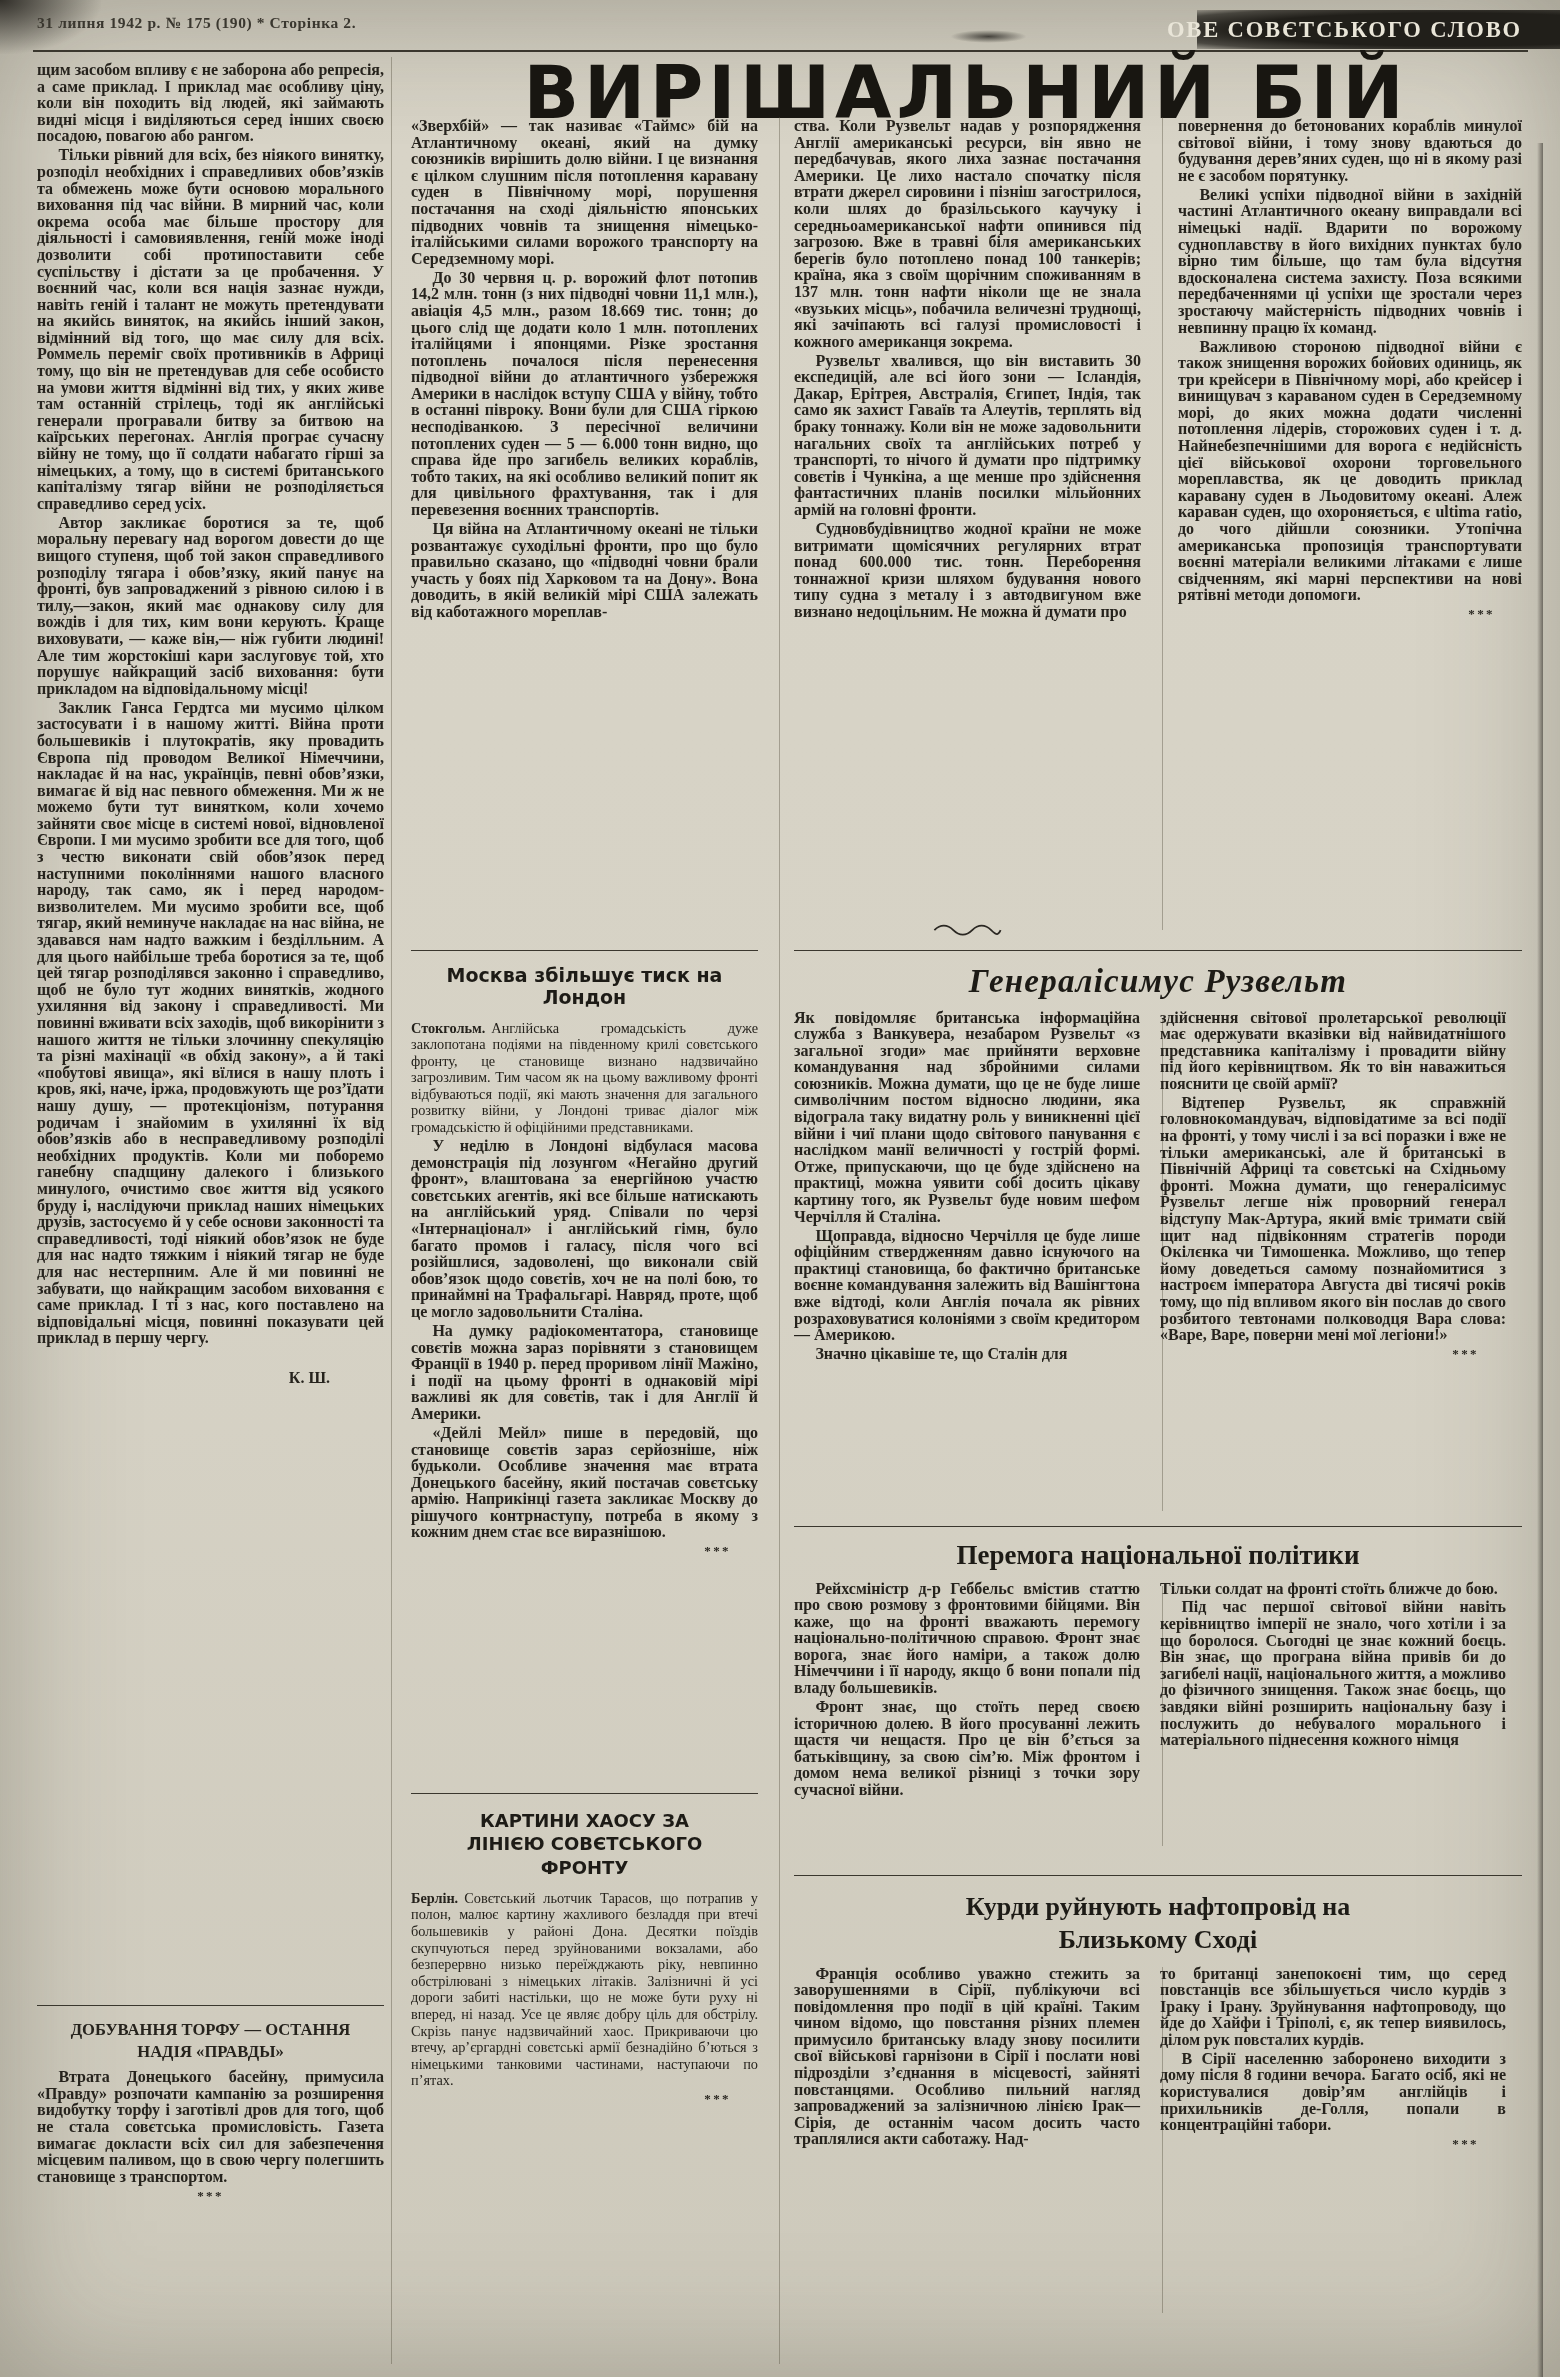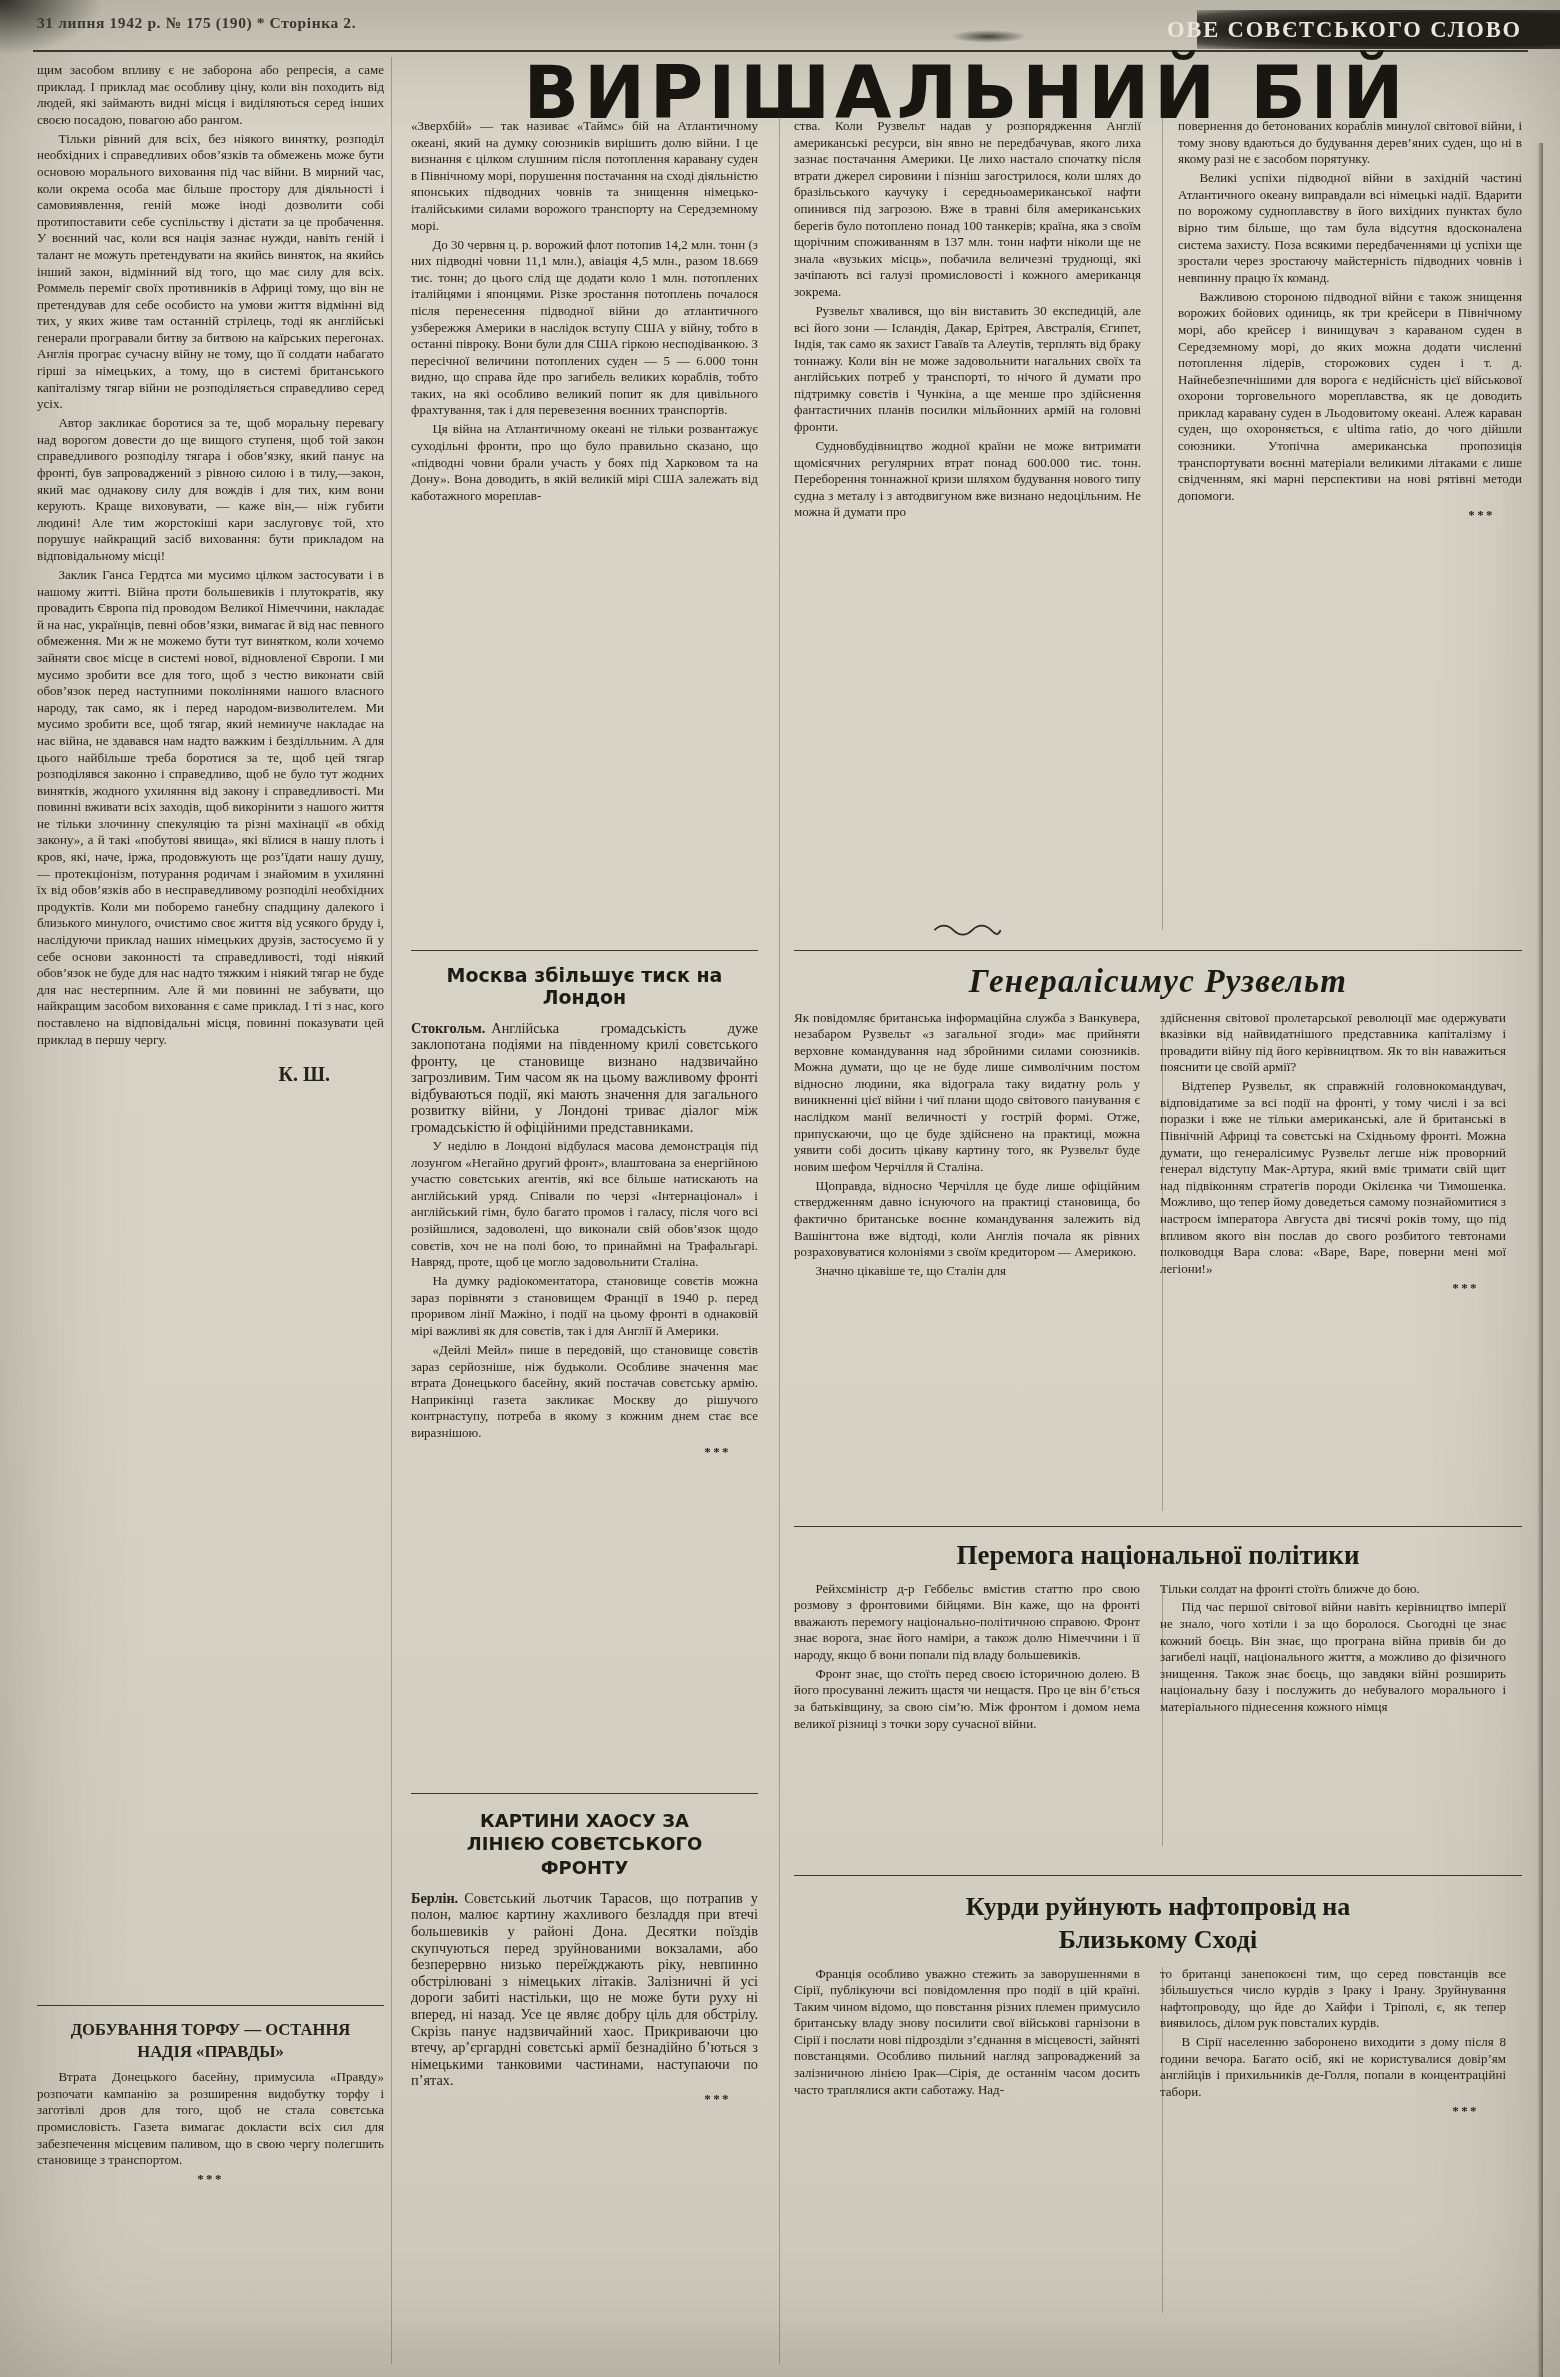--- a/index.html
+++ b/index.html
@@ -31,27 +31,27 @@
   .header-rule { position:absolute; left:33px; top:50px; width:1495px; height:2.4px; background:#2a2720; }
   
   .vrule { position:absolute; width:1.2px; background:#55513f66; }
   .hrule { position:absolute; height:1.2px; background:#3a372e; }
   
   .headline { position:absolute; left:404px; top:56px; width:1124px; margin:0;
     text-align:center; font-family:"DejaVu Sans", sans-serif; font-weight:800;
     font-size:73px; letter-spacing:4.8px; color:#181611; line-height:1; }
   
   .textcol { position:absolute; overflow:hidden; }
-  .para { margin:0 0 2.4px 0; text-indent:21.4px; text-align:justify; font-size:13px; line-height:16.6px; }
+  .para { margin:0 0 2.4px 0; text-indent:21.4px; text-align:justify; font-size:16px; line-height:16.6px;font-weight:bold; }
   .cont .para:first-child { text-indent:0; }
   .lead-para { margin:0 0 2.4px 0; text-align:justify; font-size:14.3px; line-height:16.6px; }
   .dateline { margin-right:6px; }
   .endmark { text-align:right; padding-right:27px; font-weight:bold; font-size:13px; letter-spacing:2.4px; color:#2a2721; }
   .endmark.center { text-align:center; padding-right:0; }
-  .sig { margin-top:15px; text-align:right; padding-right:54px; font-weight:bold; font-size:20px; }
+  .sig { margin-top:22px; text-align:right; padding-right:54px; font-weight:bold; font-size:16px; }
   
   .sec-title-sans { margin:0 auto 10.7px auto; text-align:center; font-family:"DejaVu Sans", sans-serif;
     font-weight:bold; color:#1d1b16; }
   .moscow-title { font-size:19px; line-height:1.18; max-width:285px;text-align:center; }
   .chaos-title { font-size:18px; line-height:1.3; max-width:285px; }
   .sec-title-serif { margin:0 auto 9.5px auto; text-align:center; color:#1d1b16; }
   .roosevelt-title { font-size:33px; font-weight:bold; font-style:italic; letter-spacing:1.2px; }
   .victory-title { font-size:27px; font-weight:bold; }
   .kurds-title { font-size:26px; font-weight:600; line-height:1.25; max-width:452px; }
   .torf-title { font-size:16.6px; font-weight:bold; line-height:1.3; max-width:297px; margin:0 auto 7.1px auto; text-align:center; }

